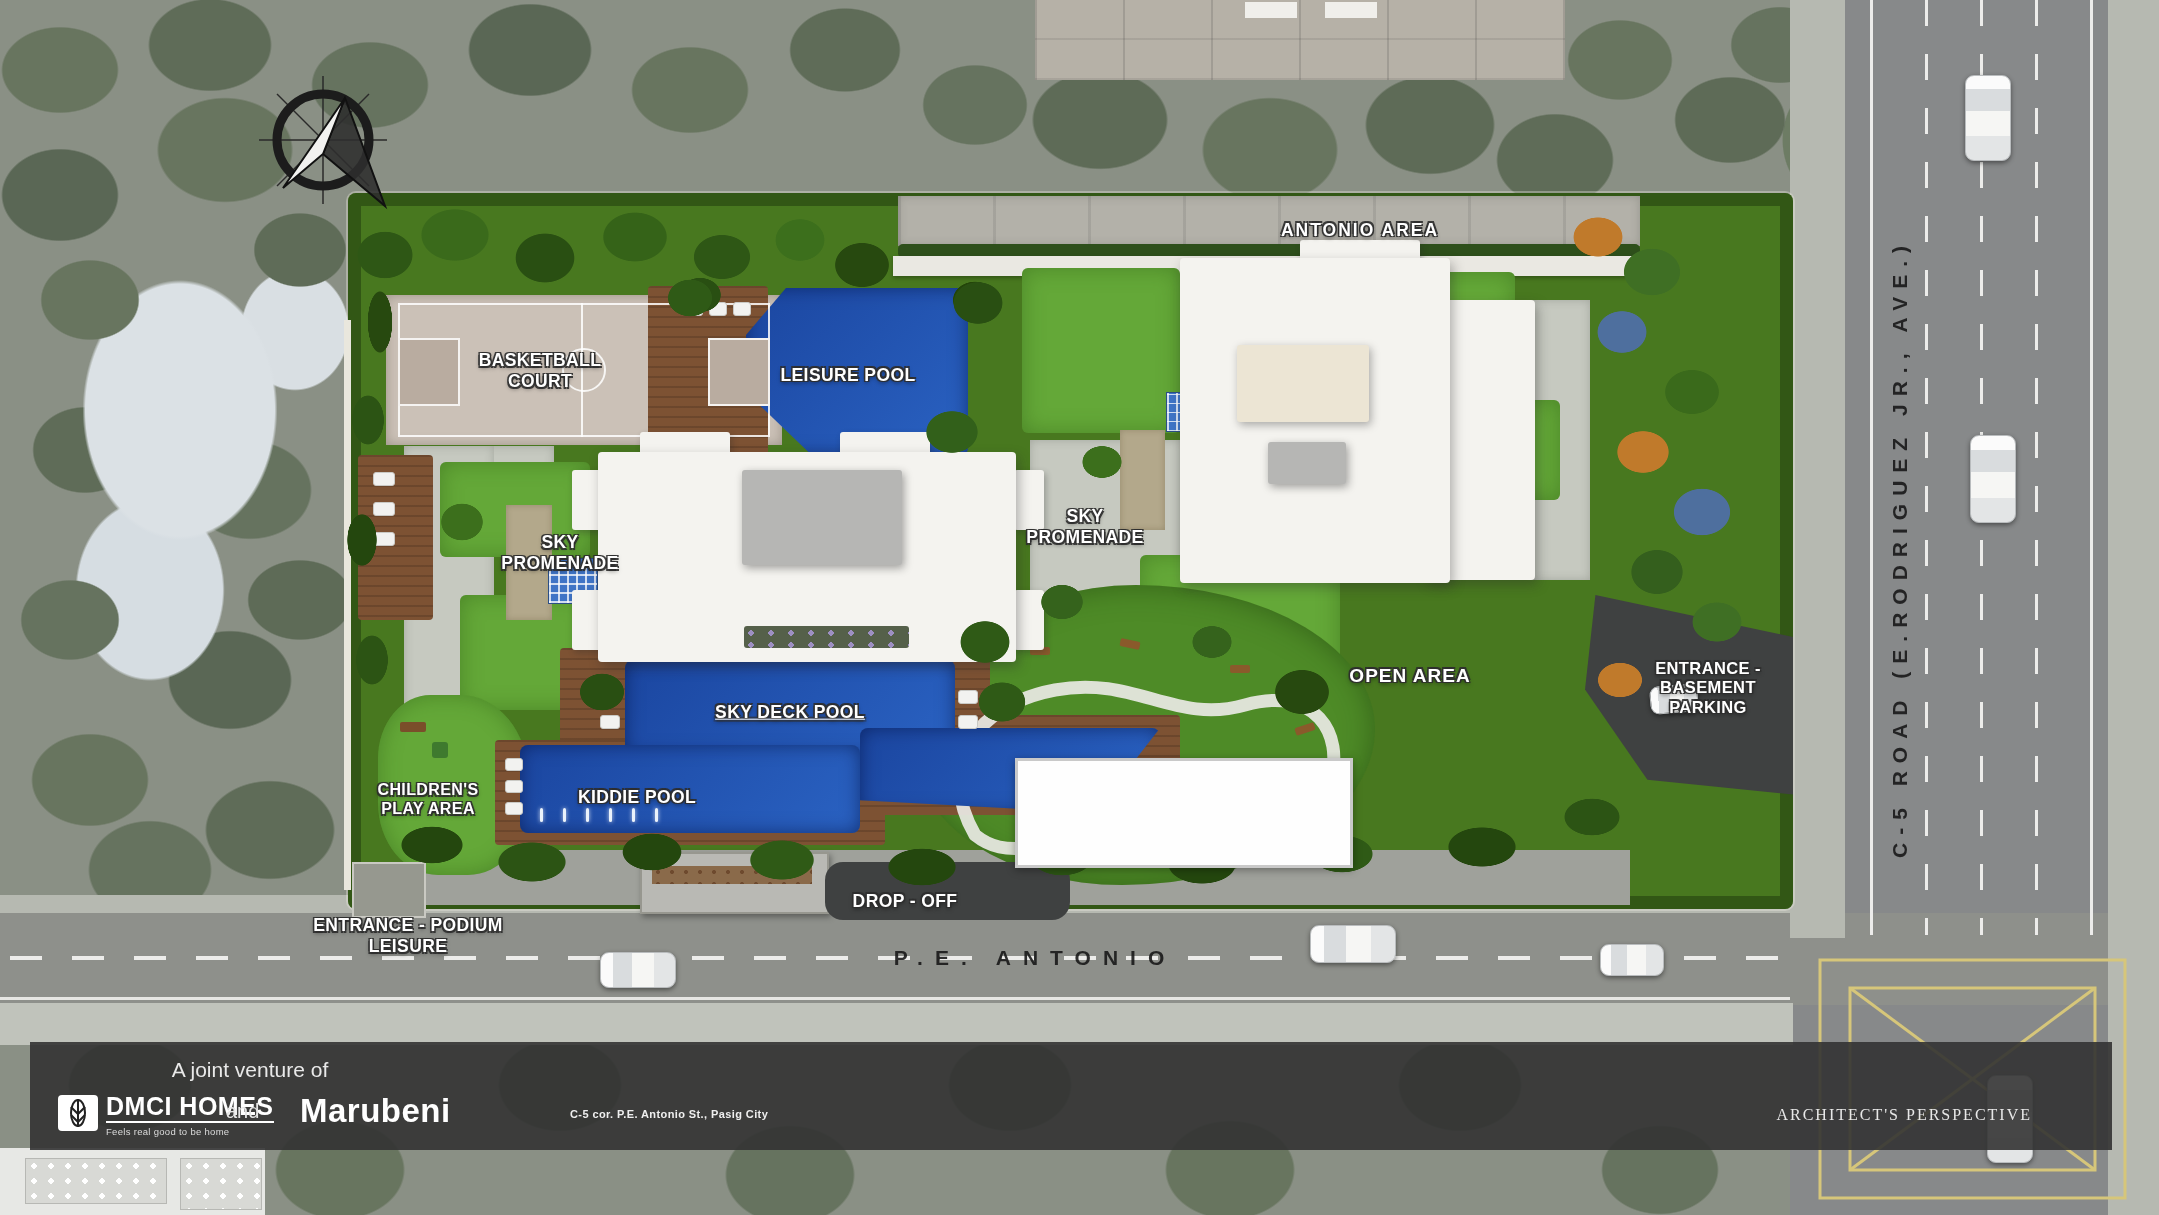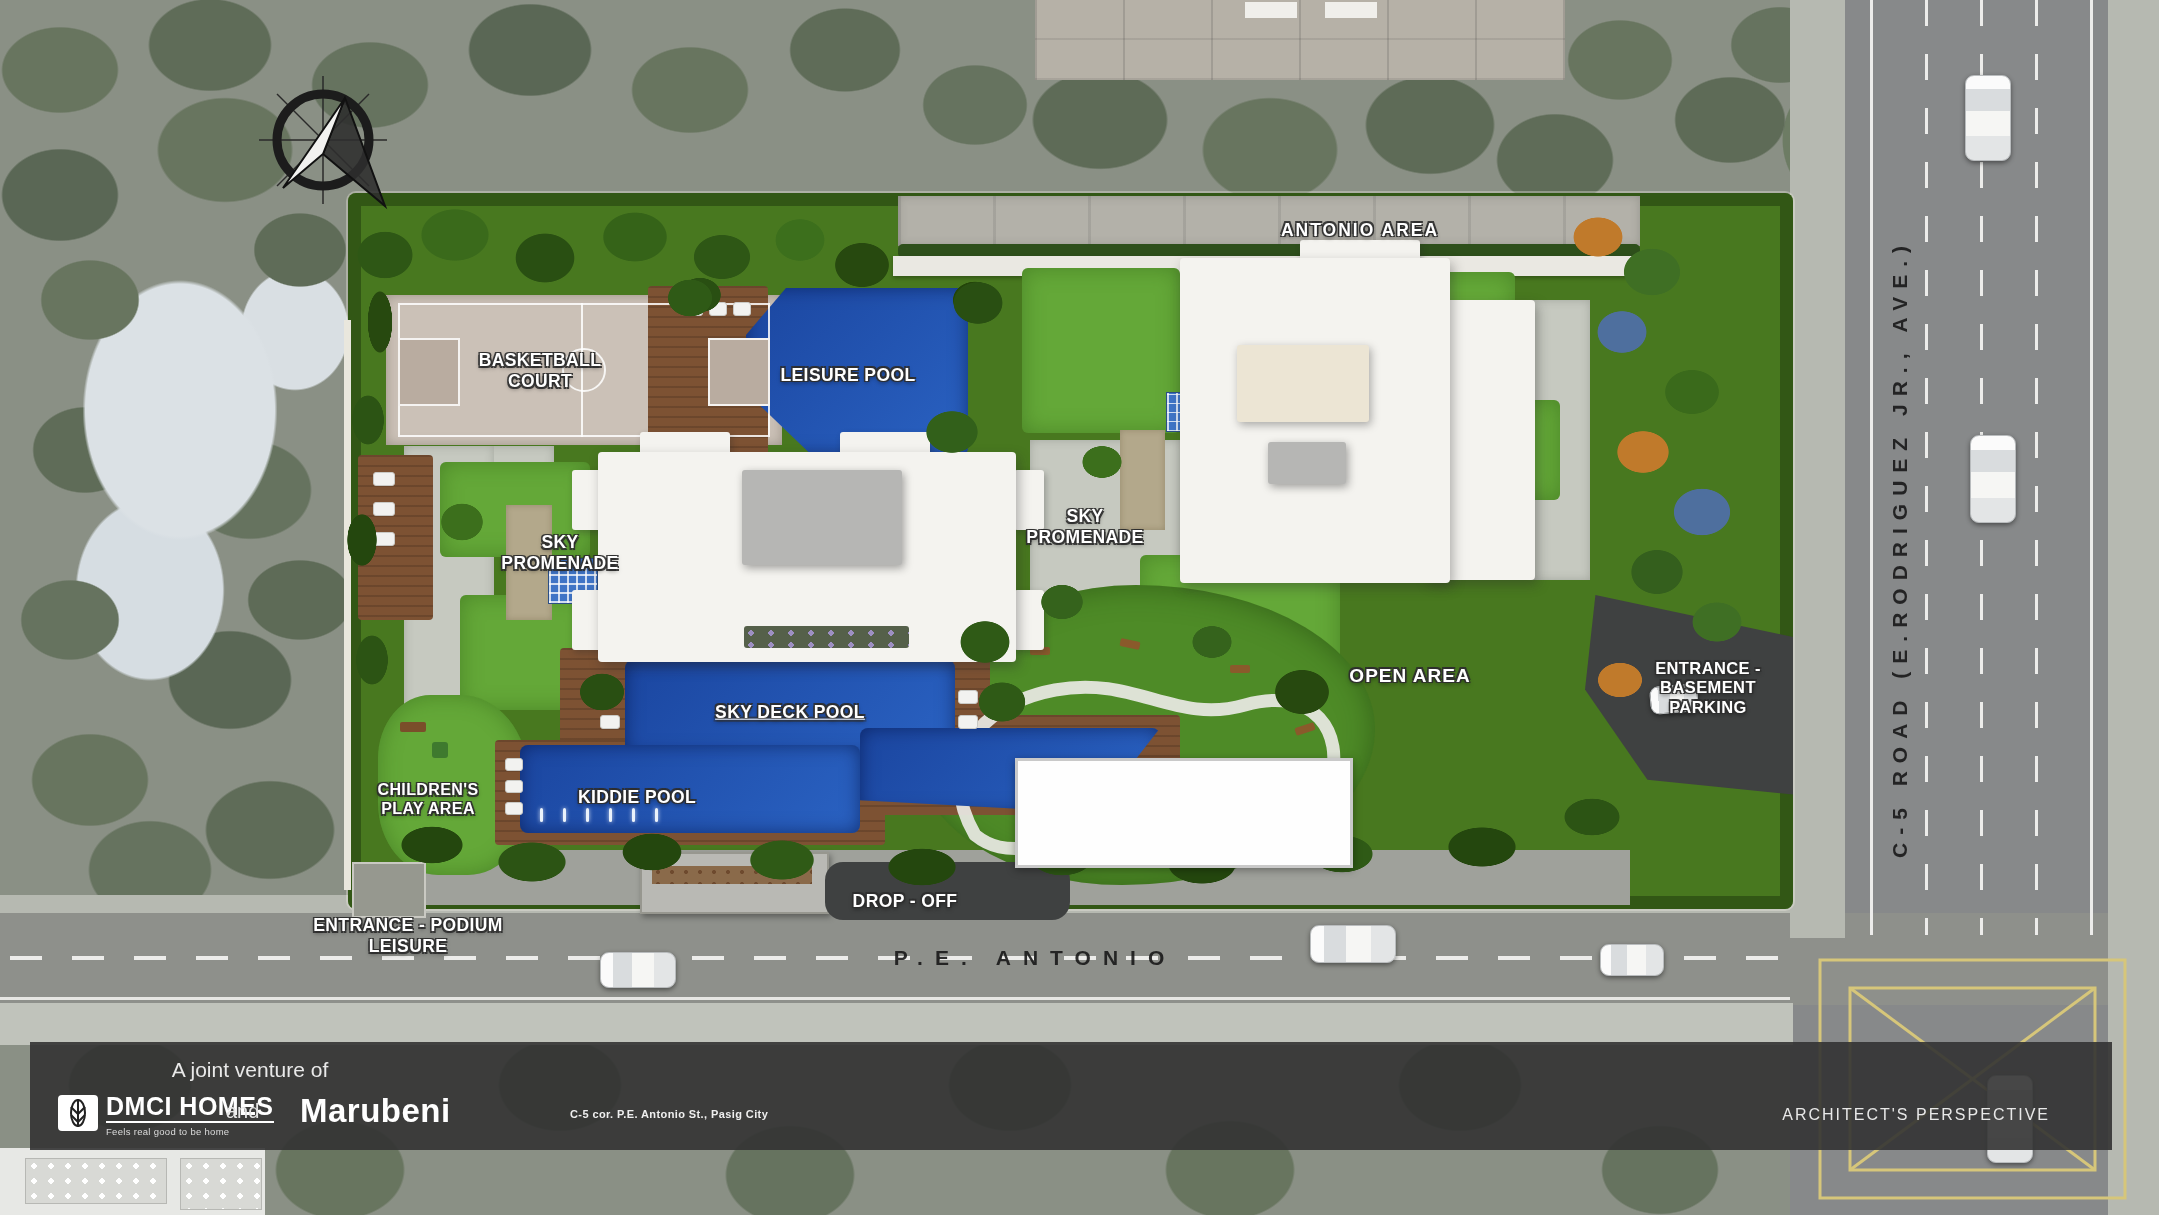--- a/index.html
+++ b/index.html
@@ -360,16 +360,16 @@
     </div>
     <div class="fb" style="left:76px;top:50px;">
       <div class="dmci-name">DMCI HOMES</div>
       <div class="dmci-tag">Feels real good to be home</div>
     </div>
     <div class="fb and-txt" style="left:196px;top:58px;">and</div>
     <div class="fb marubeni" style="left:238px;top:50px;margin-left:32px;">Marubeni</div>
 
     <div class="fb proj-addr" style="left:540px;top:66px;">C-5 cor. P.E. Antonio St., Pasig City</div>
 
-    <div class="fb plan-sub" style="right:62px;top:64px;">ARCHITECT'S PERSPECTIVE</div>
+    <div class="fb plan-sub" style="right:80px;top:64px;font-family:Liberation Serif, serif;">ARCHITECT'S PERSPECTIVE</div>
   </div>
 
 </div>
 
 </body></html>

